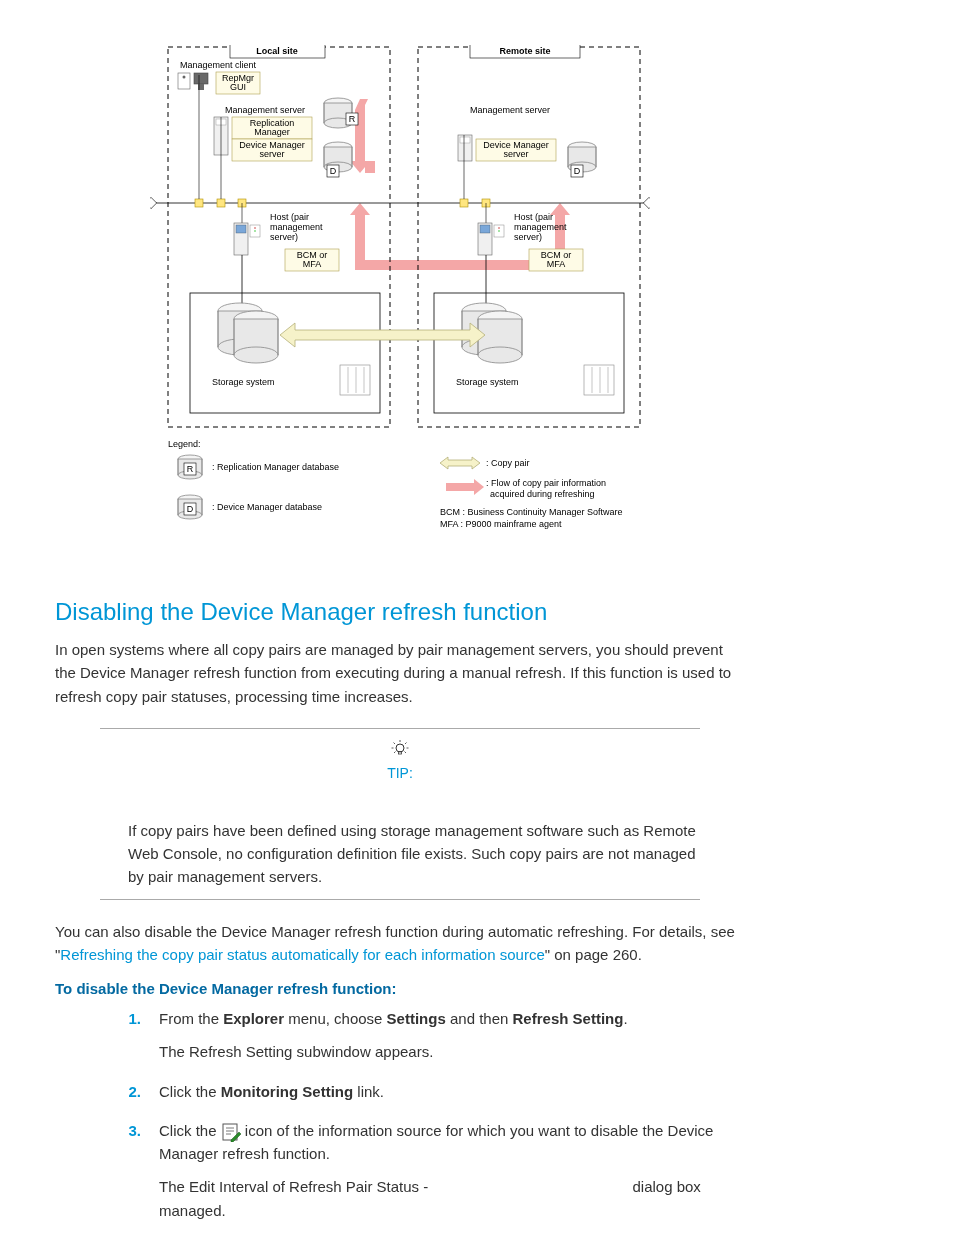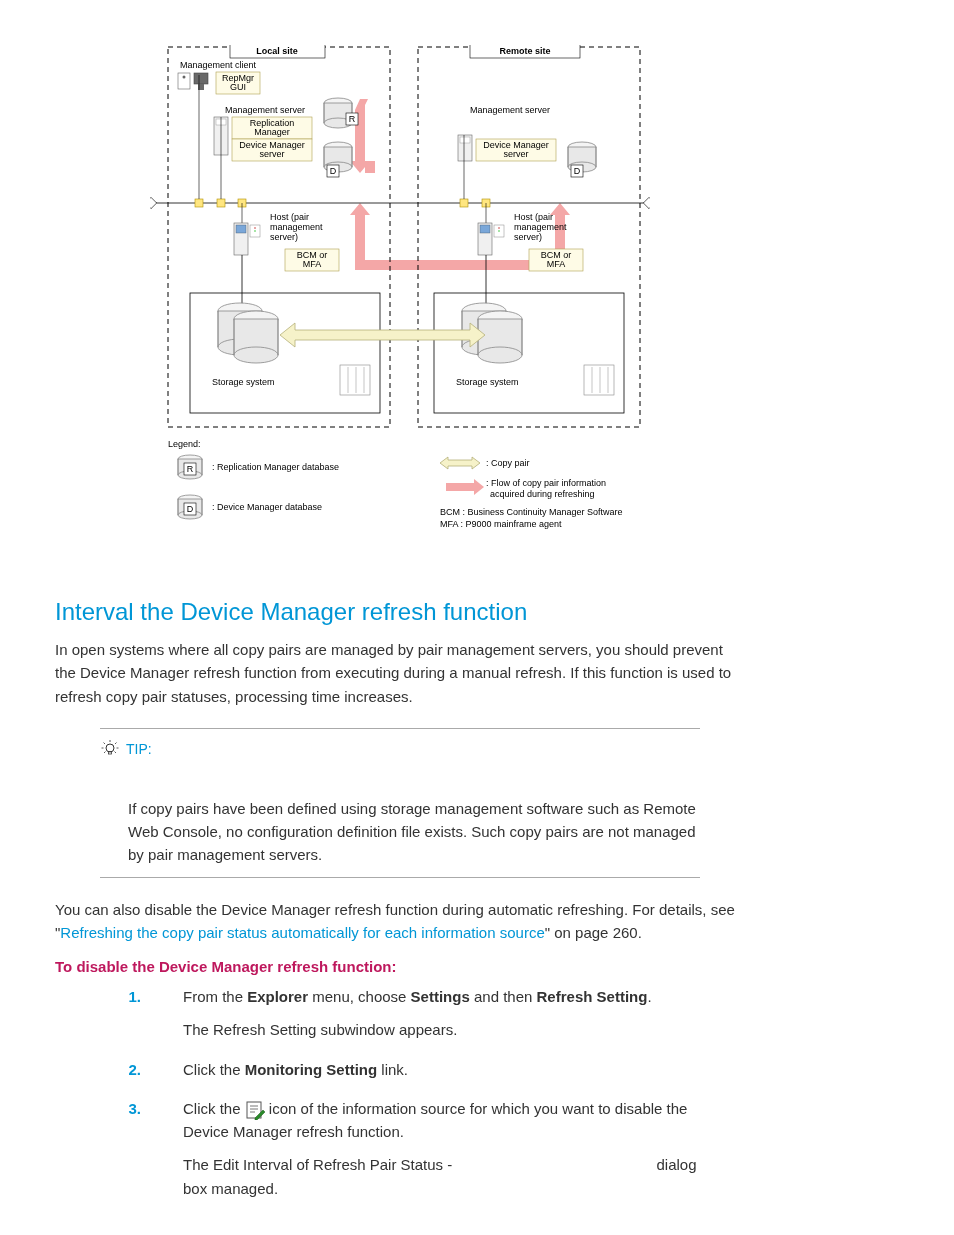--- a/index.html
+++ b/index.html
@@ -47,33 +47,34 @@
   .tip-rule {
     border: none;
     border-top: 1px solid #aaa;
     margin: 10px 0;
   }
   .tip-header {
     display: flex;
     align-items: center;
     gap: 6px;
     margin-bottom: 6px;
+    flex-direction: column;
   }
   .tip-label {
     color: #0096d6;
     font-size: 14px;
   }
   .tip-body {
     margin-left: 28px;
     line-height: 1.55;
     font-size: 15px;
     margin-top: 38px;
   }
   .bold-blue {
-    color: #be185d;
+    color: #0369a1;
     font-weight: bold;
     font-size: 15px;
     margin: 14px 0 10px 0;
   }
   a.link {
     color: #0096d6;
     text-decoration: none;
   }
   ol.steps {
     list-style: none;
@@ -88,21 +89,20 @@
     font-size: 15px;
   }
   ol.steps .num {
     color: #0096d6;
     font-weight: bold;
     min-width: 16px;
     text-align: right;
   }
   ol.steps .step-content {
     flex: 1;
-    margin-left: 24px;
   }
   ol.steps .step-sub {
     margin-top: 10px;
   }
   .edit-icon-inline {
     display: inline-block;
     vertical-align: middle;
     width: 20px;
     height: 20px;
   }
@@ -347,21 +347,21 @@
       <polygon class="pink-arrow" points="296,438 324,438 324,434 334,442 324,450 324,446 296,446"></polygon>
       <text class="small-text" x="336" y="441">: Flow of copy pair information</text>
       <text class="small-text" x="340" y="452">acquired during refreshing</text>
 
       <text class="small-text" x="290" y="470">BCM : Business Continuity Manager Software</text>
       <text class="small-text" x="290" y="482">MFA : P9000 mainframe agent</text>
 
     </svg>
   </div>
 
-  <h2 class="section-title">Interval the Device Manager refresh function</h2>
+  <h2 class="section-title">Disabling the Device Manager refresh function</h2>
 
   <p class="body indent">In open systems where all copy pairs are managed by pair management servers, you should prevent the Device Manager refresh function from executing during a manual refresh. If this function is used to refresh copy pair statuses, processing time increases.</p>
 
   <div class="tip-block">
     <hr class="tip-rule">
     <div class="tip-header">
       <svg width="20" height="20" viewBox="0 0 20 20">
         <circle cx="10" cy="9" r="4" fill="none" stroke="#333" stroke-width="1"></circle>
         <rect x="8.5" y="12.5" width="3" height="2.5" fill="none" stroke="#333" stroke-width="0.8"></rect>
         <line x1="10" y1="1" x2="10" y2="3" stroke="#333" stroke-width="0.8"></line>

